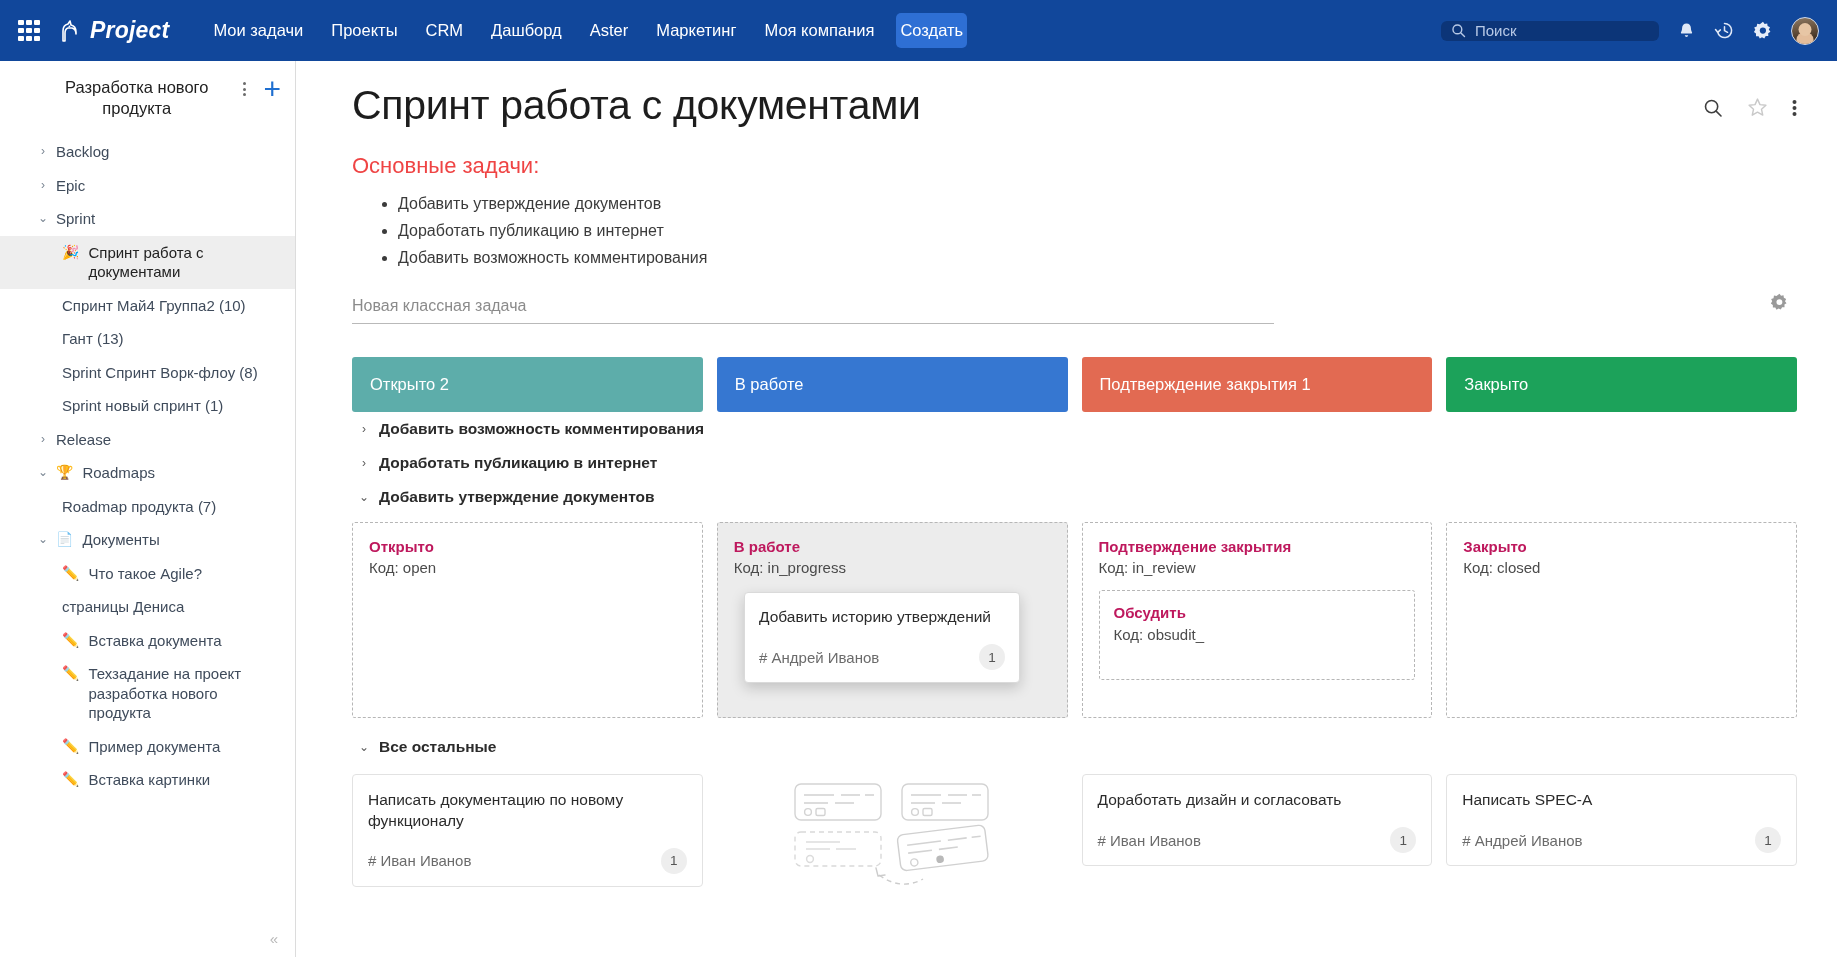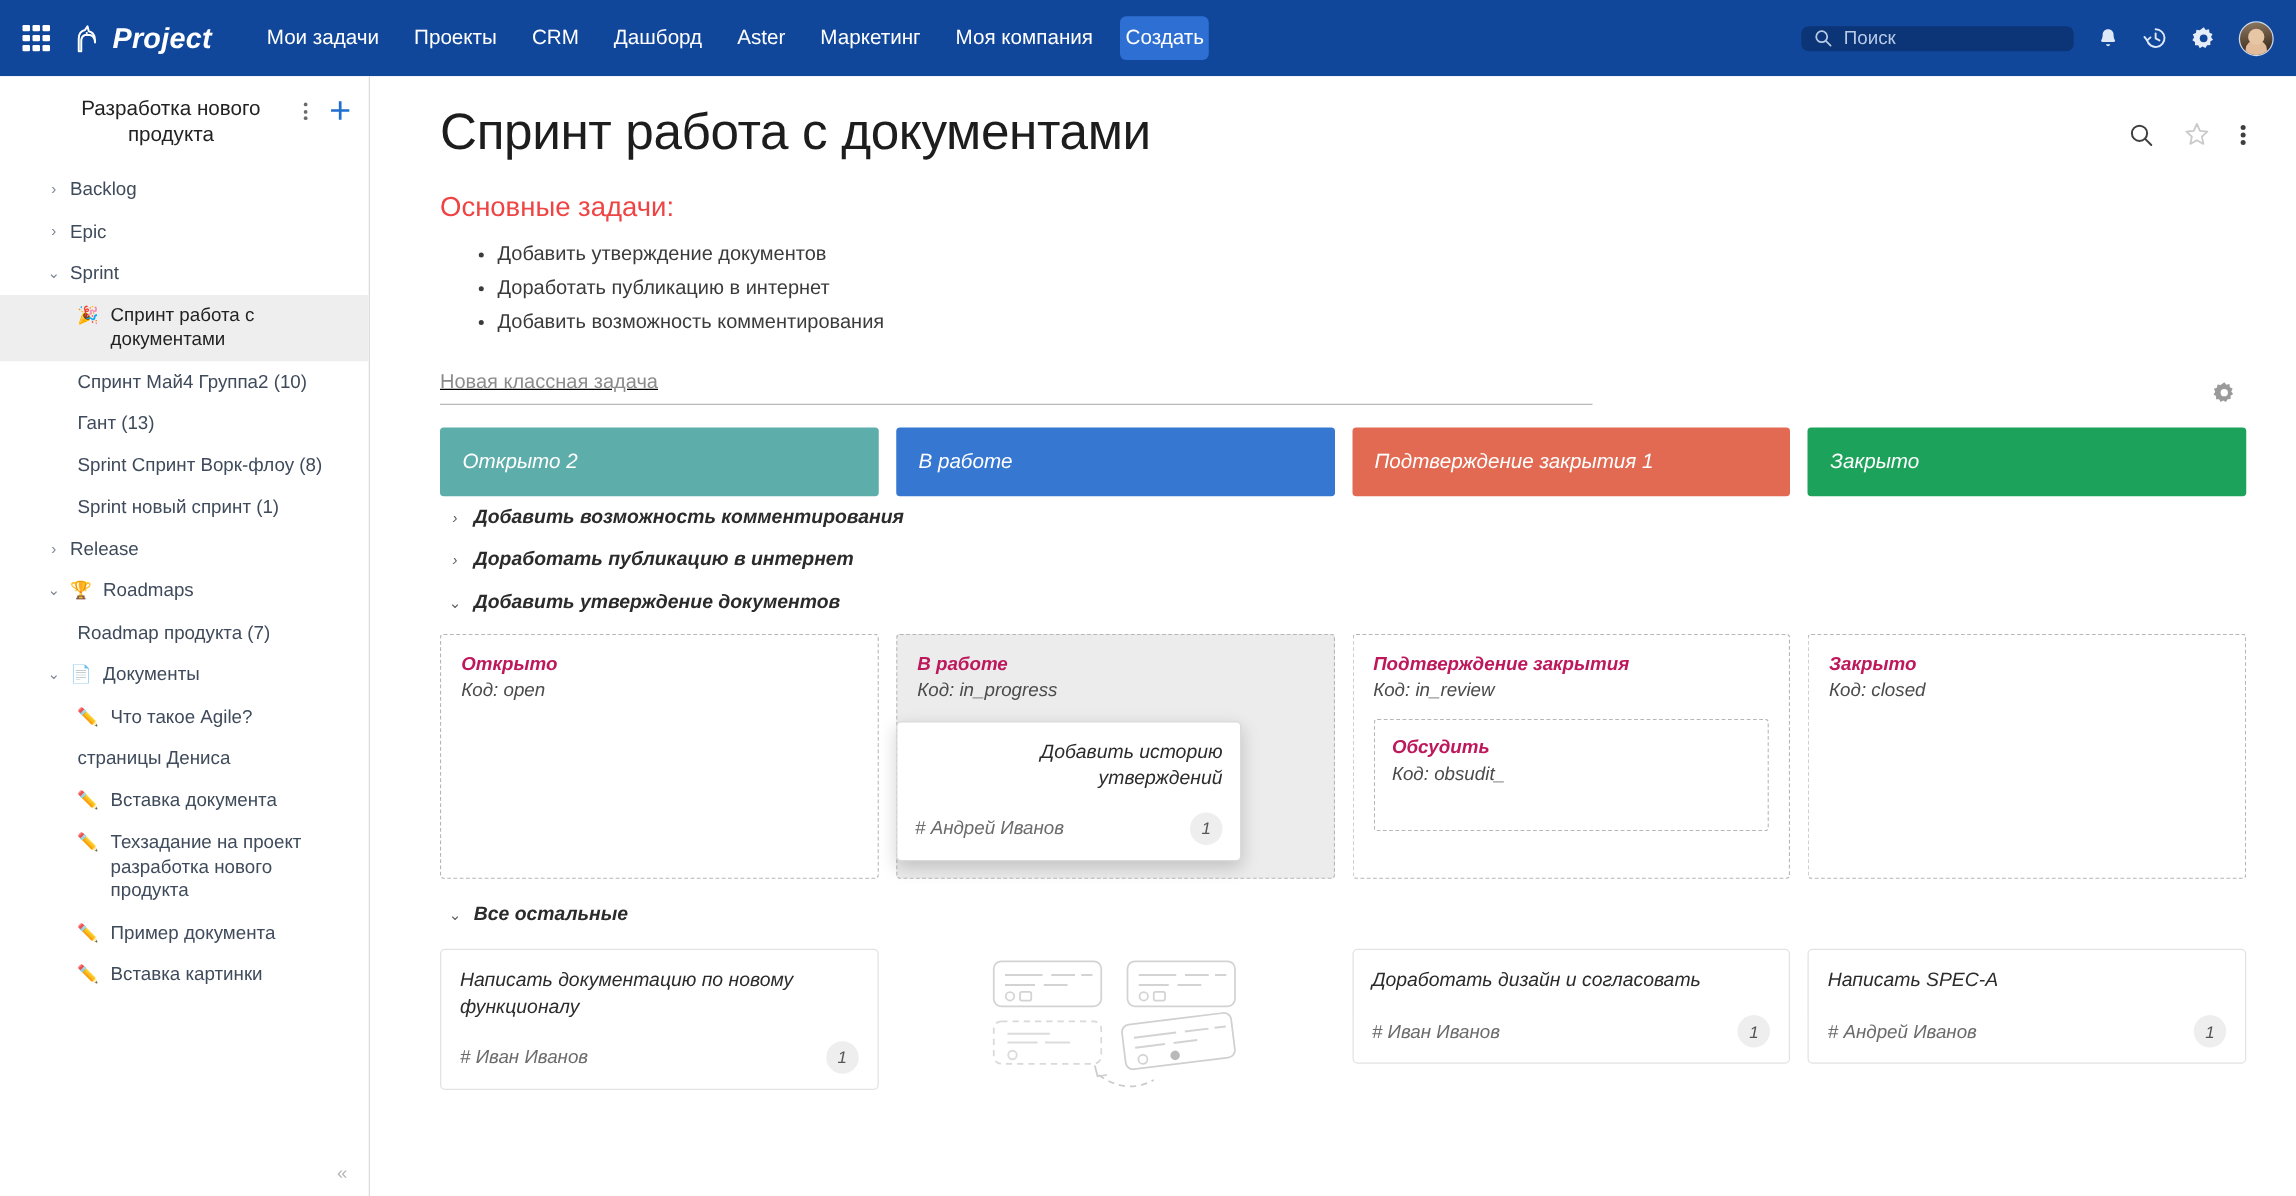--- a/index.html
+++ b/index.html
@@ -110,31 +110,31 @@
     font-size: 41px; font-weight: 400; color: #1d1d1d; letter-spacing: -0.3px;
     line-height: 1.1; flex: 1;
   }
   .head-icons { display: flex; align-items: center; gap: 24px; padding-top: 14px; }
   .head-icons .hi { cursor: pointer; display:flex; }
 
   .desc { margin-top: 25px; font-size: 22px; color: #ef4444; }
   .bullets { margin-top: 16px; padding-left: 46px; }
   .bullets li { font-size: 16px; color: #3b3b3b; margin-bottom: 9px; }
 
-  .newtask-row { display: flex; align-items: flex-end; margin-top: 26px; text-decoration: underline; }
+  .newtask-row { display: flex; align-items: flex-start; margin-top: 26px; }
   .newtask {
     flex: 1; max-width: 922px; border: none; border-bottom: 1px solid #b9b9b9;
     font-size: 16px; color: #333; padding: 4px 2px 8px 0; outline: none;
     font-family: inherit; background: transparent;
   }
   .newtask::placeholder { color: #8b8b8b; }
   .gear-right { margin-left: auto; cursor: pointer; display:flex; padding-right: 8px;}
 
   
-  .board { margin-top: 18px; font-style: italic; }
+  .board { margin-top: 33px; }
   .cols-head { display: flex; gap: 14px; }
   .colhead {
     flex: 1; height: 55px; border-radius: 3px; color: #fff;
     display: flex; align-items: center; padding-left: 18px;
     font-size: 16.5px; cursor: pointer;
   }
 
   .grouprow { display:flex; align-items:center; gap: 9px; padding: 8px 0 8px 6px; cursor:pointer;}
   .grouprow .gchev { color:#5c5c5c; font-size: 12px; width:12px; text-align:center;}
   .grouprow .glabel { font-size: 15.5px; color: #2b2b2b; font-weight: bold; }
@@ -147,24 +147,24 @@
   .dz.active { background: #ececec; }
   .dz-title { font-size: 15px; color: #be185d; font-weight: bold; line-height:1.35;}
   .dz-code { font-size: 15px; color: #4b4b4b; margin-top: 2px; }
   .dz-sub {
     border: 1px dashed #b6b6b6; border-radius: 3px; margin-top: 14px; padding: 12px 14px;
     min-height: 90px;
   }
 
   
   .drag-card {
-    position: absolute; left: 365px; top: 70px; width: 276px;
+    position: absolute; left: 392px; top: 70px; width: 276px;
     background: #fff; border: 1px solid #dadada; border-radius: 4px;
     box-shadow: 0 5px 14px rgba(0,0,0,.18);
-    padding: 14px 14px 12px 14px; z-index: 40; text-align: right;
+    padding: 14px 14px 12px 14px; z-index: 40;
   }
   .card-title { font-size: 15.5px; color: #2b2b2b; line-height: 1.35; }
   .card-foot { display: flex; align-items: center; margin-top: 16px; gap: 32px; }
   .card-user { font-size: 15px; color: #6b6b6b; }
   .badge {
     margin-left: auto; width: 26px; height: 26px; border-radius: 50%;
     background: #eeeeee; color: #555; font-size: 13.5px;
     display: flex; align-items: center; justify-content: center;
   }
 

